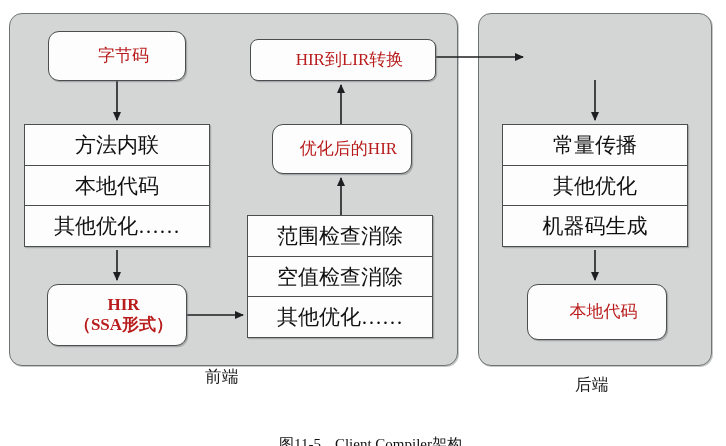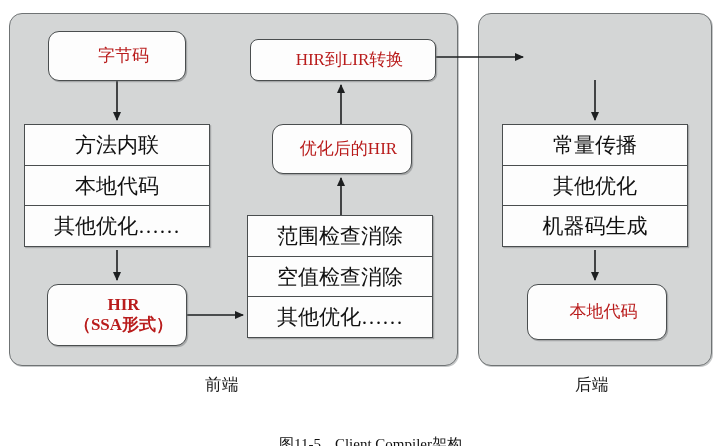--- a/index.html
+++ b/index.html
@@ -35,21 +35,21 @@
   #phase-frontend { left: 9px;  top: 13px; width: 449px; height: 353px; }
   #phase-backend  { left: 478px; top: 13px; width: 234px; height: 353px; }
 
   .phase-label {
     position: absolute;
     font-size: 16.5px;
     letter-spacing: 0.5px;
     white-space: nowrap;
     color: #1a1a1a;
   }
-  #label-frontend { left: 205px; top: 374px; font-family: Liberation Mono, monospace; }
+  #label-frontend { left: 205px; top: 366px; font-family: Liberation Mono, monospace; }
   #label-backend  { left: 575px; top: 374px; }
 
   
   .node {
     position: absolute;
     background: #fdfdfd;
     border: 1.5px solid #4a4e4f;
     box-sizing: border-box;
     display: flex;
     align-items: center;

